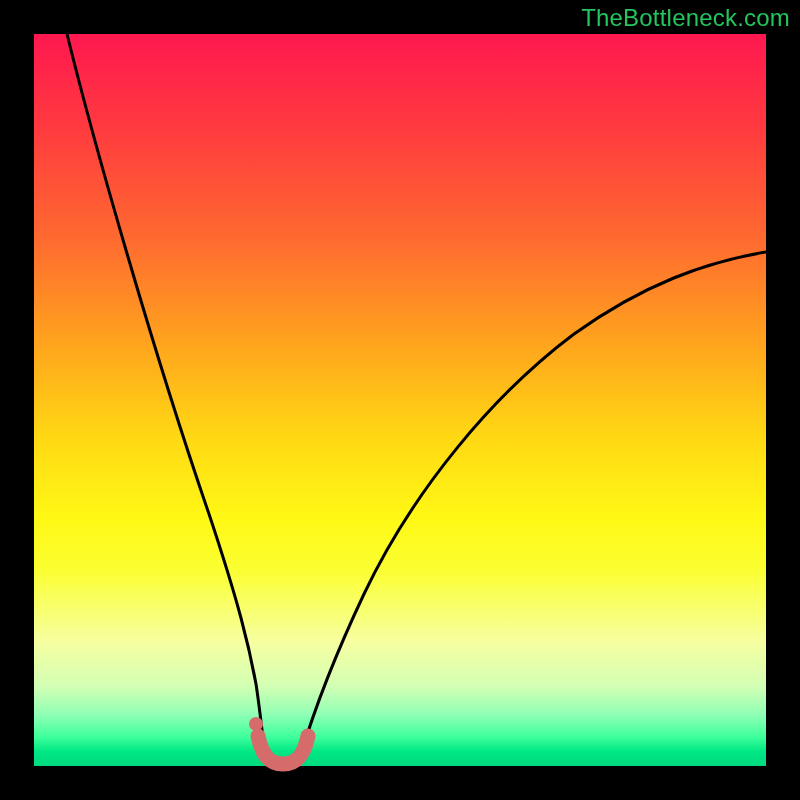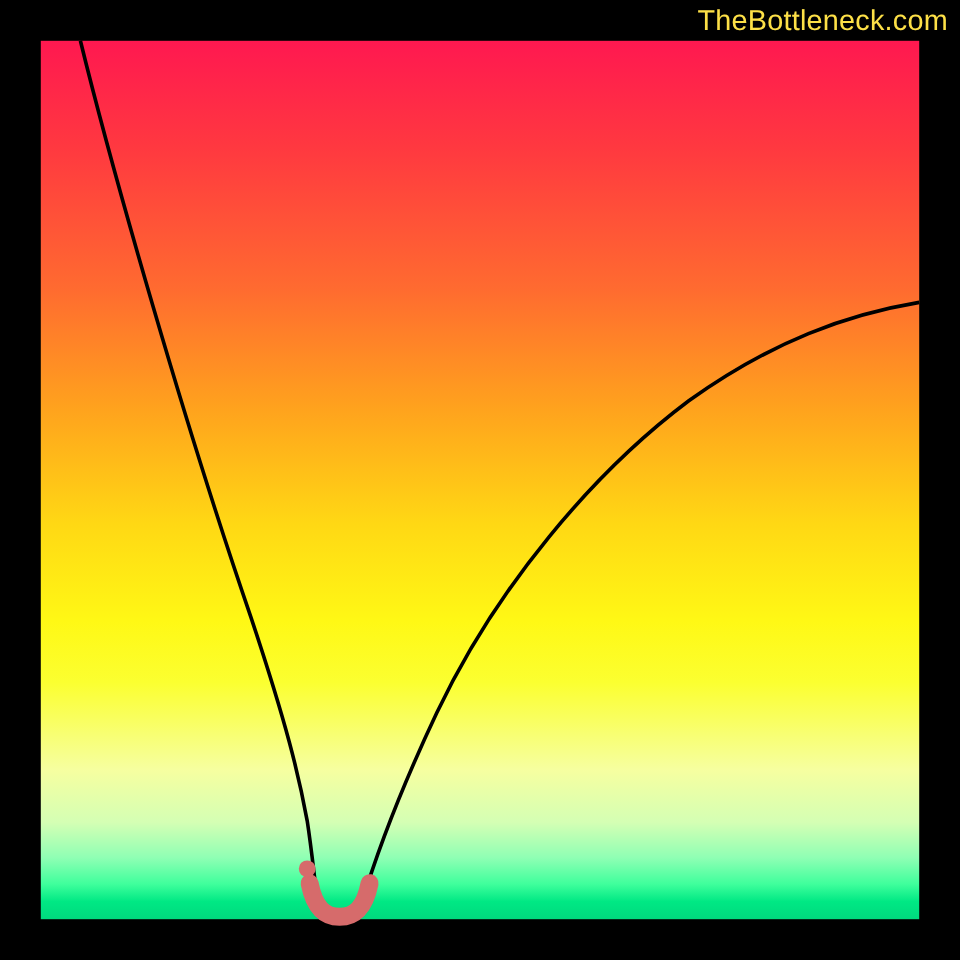--- a/index.html
+++ b/index.html
@@ -15,21 +15,21 @@
     width: 800px;
     height: 800px;
     background: #000;
   }
   .watermark {
     position: absolute;
     top: 4px;
     right: 10px;
     font-family: Arial, Helvetica, sans-serif;
     font-size: 24px;
-    color: #fde047;
+    color: #22c55e;
     letter-spacing: 0.2px;
     z-index: 5;
   }
   .plot {
     position: absolute;
     left: 34px;
     top: 34px;
     width: 732px;
     height: 732px;
     z-index: 1;

